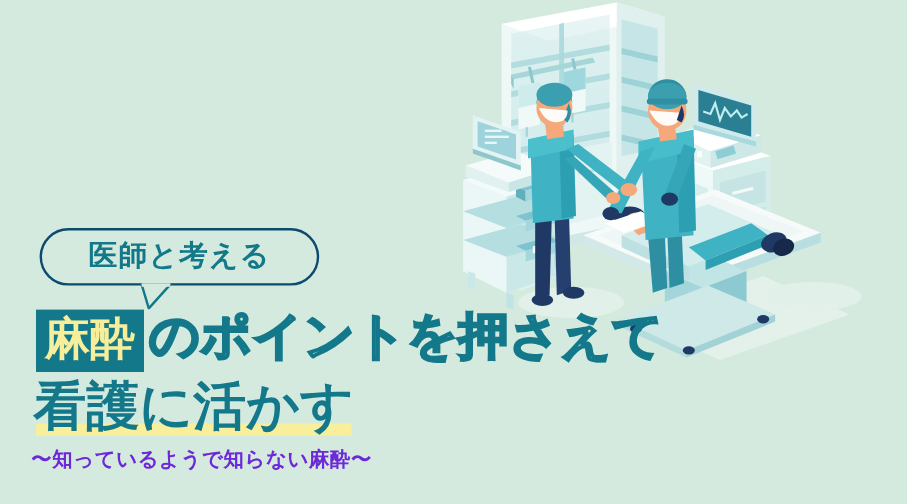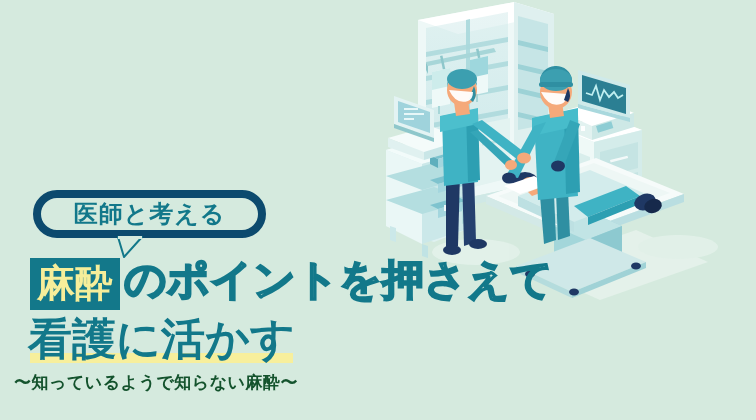--- a/index.html
+++ b/index.html
@@ -34,21 +34,21 @@
     height:420px;
   }
 
   
   .bubble{
     position:absolute;
     left:33px;
     top:190px;
     width:233px;
     height:48px;
-    border:8px solid #0c4a6e;
+    border:2px solid #0c4a6e;
     border-radius:26px;
     box-sizing:border-box;
   }
   .bubble-label{
     position:absolute;
     left:0; top:0;
     width:100%; height:100%;
     display:flex;
     align-items:center;
     justify-content:center;
@@ -130,25 +130,25 @@
     right:2px;
     bottom:-2px;
     height:10px;
     background:#f7ef9c;
     z-index:1;
   }
 
   
   .subtitle{
     position:absolute;
-    left:14px;
+    left:26px;
     top:374px;
     font-size:17px;
     font-weight:700;
-    color:#14532d;
+    color:#6d28d9;
     letter-spacing:0.5px;
     line-height:1;
     white-space:nowrap;
   }
 </style>
 </head>
 <body>
 
 <div class="banner">
 

